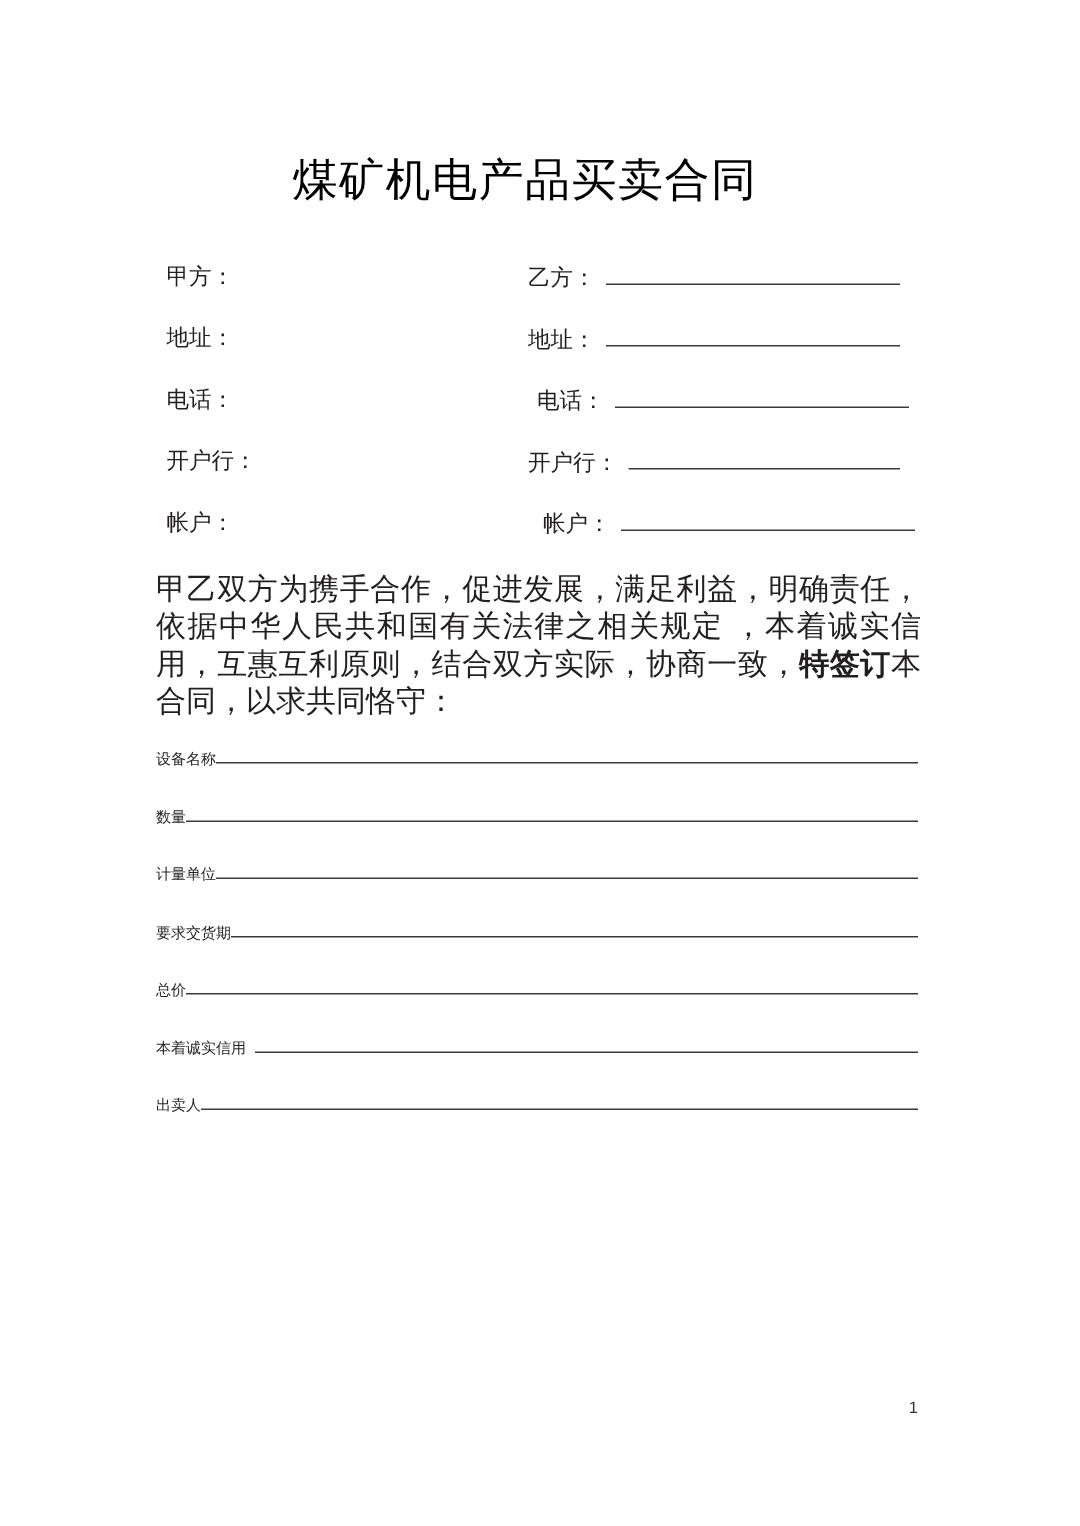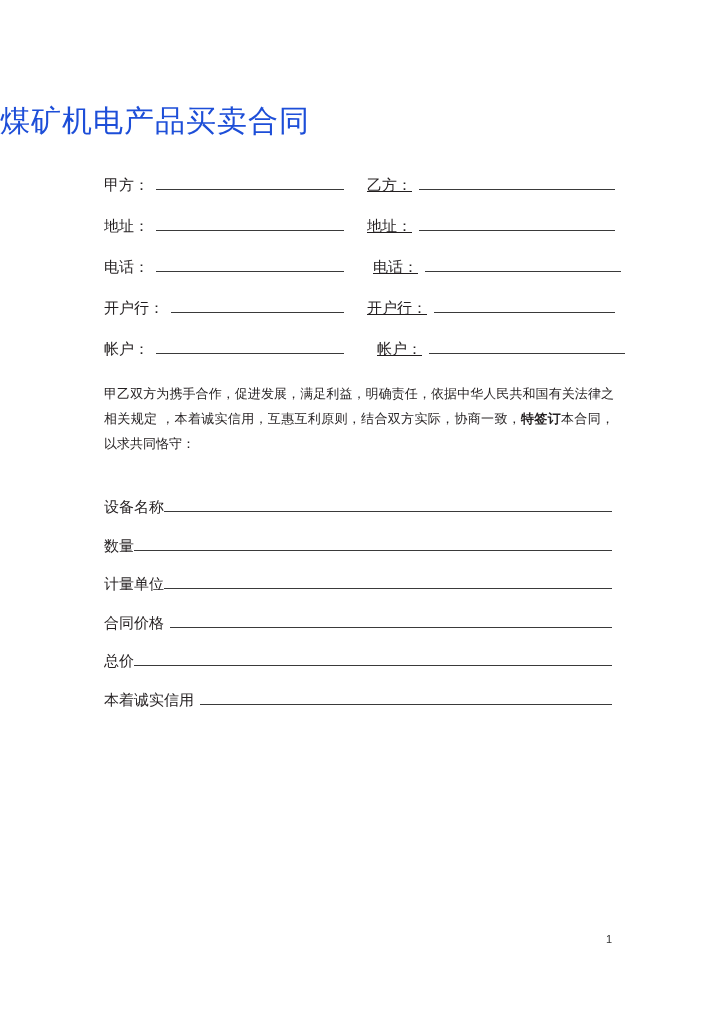--- a/index.html
+++ b/index.html
@@ -24,26 +24,26 @@
     height: 1017px;
     background: #fff;
   }
 
   
   .doc-title {
     position: absolute;
     left: 0;
     top: 101px;
     width: 700px;
-    text-align: left;
+    text-align: center;
     font-family: "Liberation Serif", "DejaVu Serif", serif;
     font-size: 30px;
     line-height: 40px;
     letter-spacing: 1px;
-    color: #1d4ed8;
+    color: #000000;
     white-space: nowrap;
   }
 
   
   .party-block {
     position: absolute;
     left: 104px;
     top: 174px;
     width: 508px;
   }
@@ -53,22 +53,22 @@
   }
   .party-cell {
     position: absolute;
     top: 0;
     display: flex;
     align-items: baseline;
     white-space: nowrap;
     font-size: 15px;
     line-height: 22px;
   }
-  .party-cell.left  { left: 0px;   width: 240px; }
-  .party-cell.right { left: 263px; width: 248px; text-decoration: underline; }
+  .party-cell.left  { left: 0px;   width: 240px; flex-direction: column; }
+  .party-cell.right { left: 248px; width: 248px; }
 
   .party-label {
     flex: 0 0 auto;
     font-size: 15px;
     color: #231f20;
   }
   .party-rule {
     flex: 1 1 auto;
     margin-left: 7px;
     border-bottom: 1.3px solid #3a3a3a;
@@ -77,21 +77,21 @@
   
   .nudge-6  { padding-left: 6px; }
   .nudge-10 { padding-left: 10px; }
 
   
   .intro-paragraph {
     position: absolute;
     left: 104px;
     top: 381px;
     width: 510px;
-    font-size: 13px;
+    font-size: 20px;
     line-height: 25px;
     text-align: justify;
     text-justify: inter-character;
     color: #231f20;
   }
   .intro-paragraph .emph {
     font-weight: 600;
   }
 
   
@@ -102,21 +102,21 @@
     width: 508px;
   }
   .field-row {
     display: flex;
     align-items: baseline;
     height: 38.5px;
     white-space: nowrap;
   }
   .field-label {
     flex: 0 0 auto;
-    font-size: 15px;
+    font-size: 10px;
     line-height: 22px;
     color: #231f20;
     margin-top: 24px;
   }
   .field-rule {
     flex: 1 1 auto;
     border-bottom: 1.3px solid #3a3a3a;
     height: 15px;
   }
   .field-row.gap .field-rule { margin-left: 6px; }
@@ -211,37 +211,41 @@
     <div class="field-row">
       <span class="field-label">数量</span>
       <span class="field-rule"></span>
     </div>
 
     <div class="field-row">
       <span class="field-label">计量单位</span>
       <span class="field-rule"></span>
     </div>
 
-
-    <div class="field-row gap">
-      <span class="field-label">合同价格</span>
-      <span class="field-rule"></span>
-    </div>
+    <div class="field-row">
+      <span class="field-label">要求交货期</span>
+      <span class="field-rule"></span>
+    </div>
+
 
 
 
     <div class="field-row">
       <span class="field-label">总价</span>
       <span class="field-rule"></span>
     </div>
 
     <div class="field-row gap">
       <span class="field-label">本着诚实信用</span>
       <span class="field-rule"></span>
     </div>
 
 
+    <div class="field-row">
+      <span class="field-label">出卖人</span>
+      <span class="field-rule"></span>
+    </div>
 
   </div>
 
   <div class="page-number">1</div>
 
 </div>
 
 </body></html>

